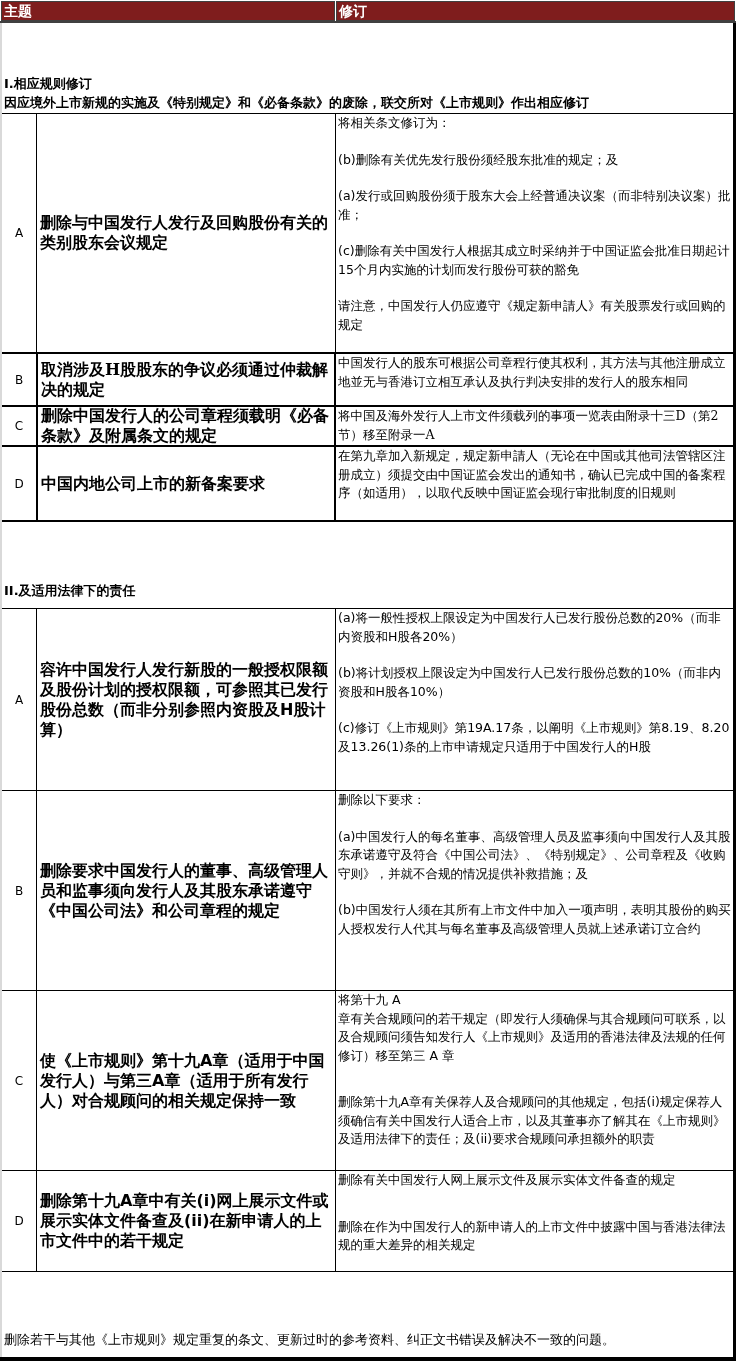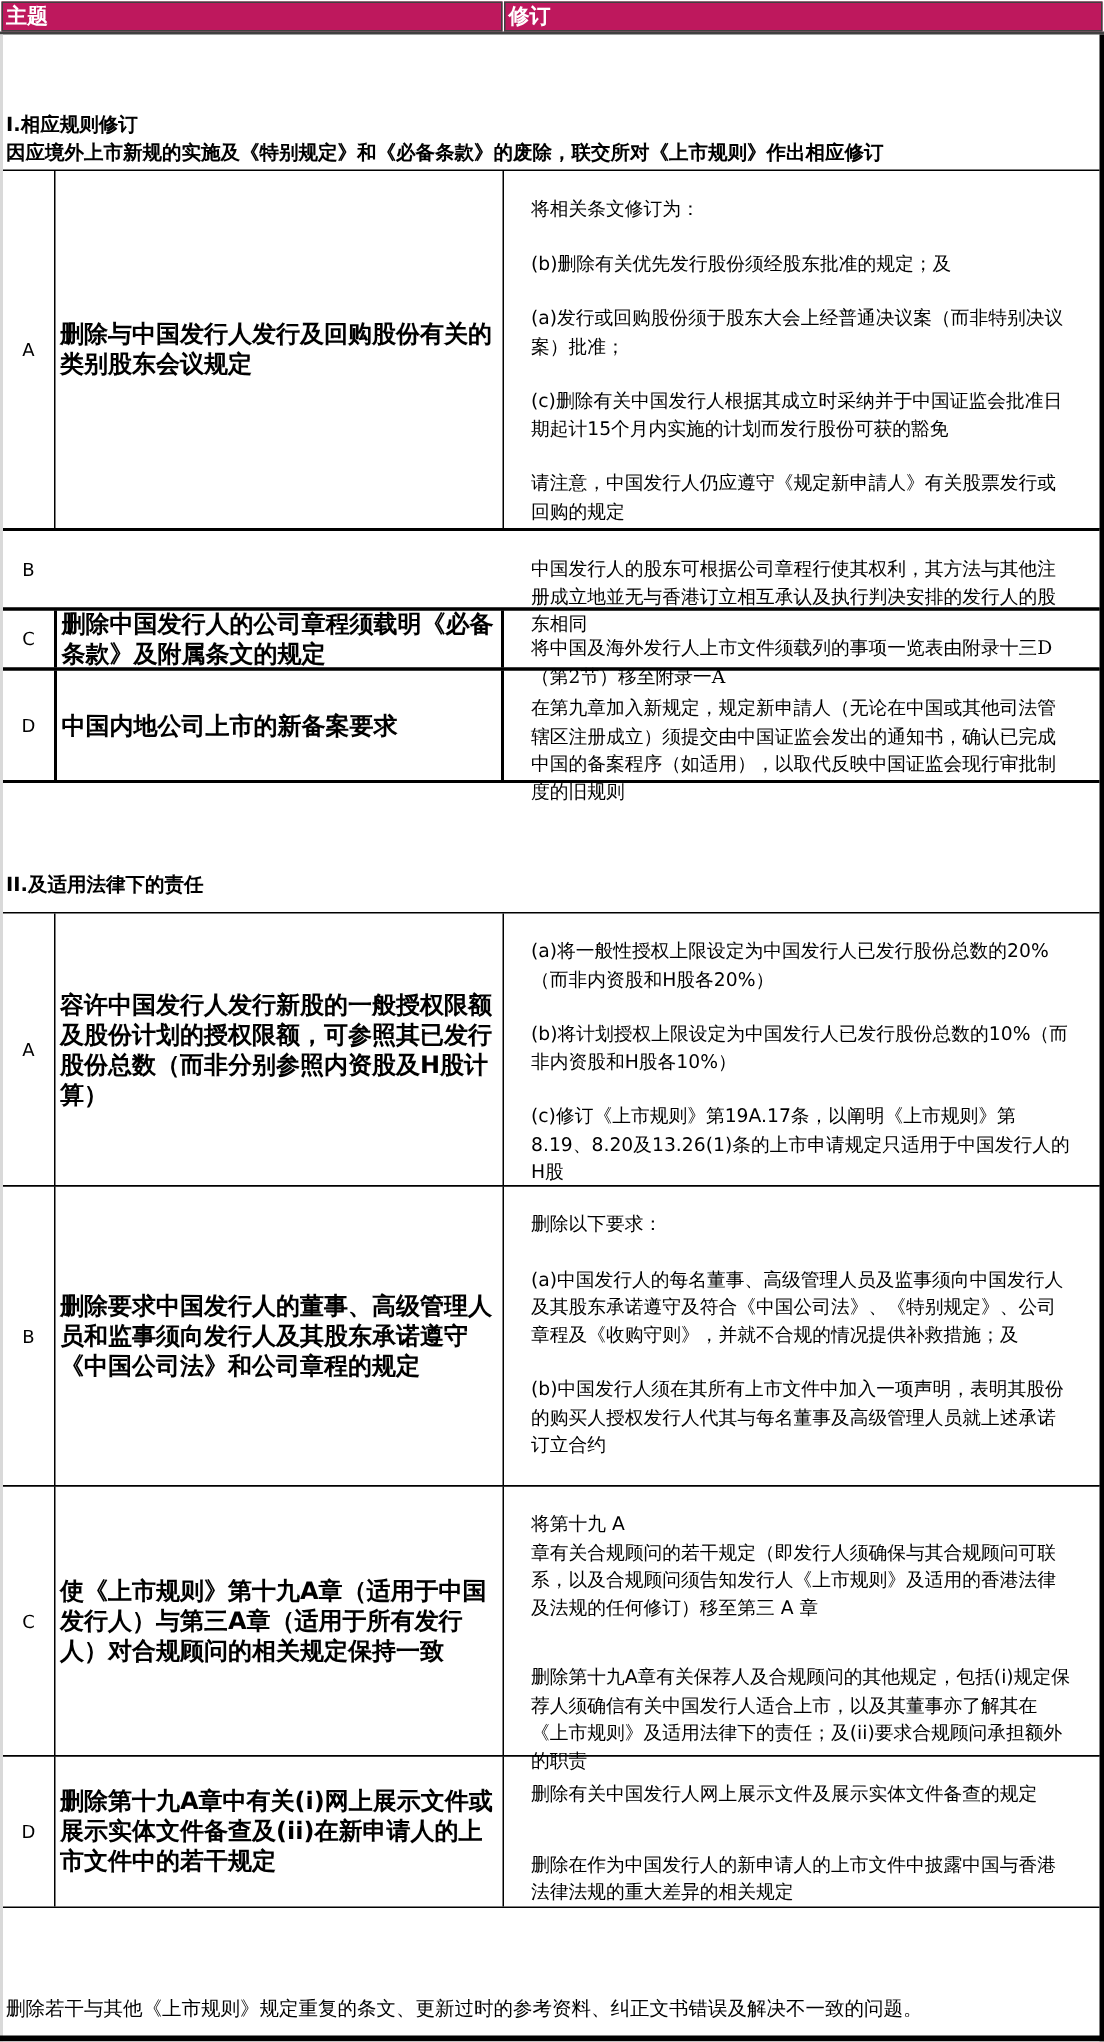--- a/index.html
+++ b/index.html
@@ -1,19 +1,19 @@
 <!DOCTYPE html>
 <html><head>
 <meta charset="utf-8">
 <style>
   html, body { margin: 0; padding: 0; background: #ffffff; }
   body { width: 736px; height: 1361px; overflow: hidden; position: relative;
          font-family: "DejaVu Sans", "Liberation Sans", sans-serif; color: #000; }
   .page { position: absolute; left: 0; top: 0; width: 736px; height: 1361px; }
-  .hdr { position: absolute; top: 1px; height: 20px; background: #be185d;
+  .hdr { position: absolute; top: 1px; height: 20px; background: #7f1d1d;
          border: 1px solid #404040; box-sizing: border-box; color: #ffffff;
          font-size: 14px; line-height: 18px; padding-left: 2px; font-weight: bold; }
   .hdr.c1 { left: 1px; width: 334px; }
   .hdr.c2 { left: 336px; width: 399px; }
   .hdr-line { position: absolute; left: 0; top: 21px; width: 736px; height: 2px; background: #404040; }
   .left-strip { position: absolute; left: 0; top: 23px; width: 2px; height: 1338px; background: #d9d9d9; }
   .right-border { position: absolute; right: 0; top: 23px; width: 3px; height: 1338px; background: #000; }
   .bottom-border { position: absolute; left: 0; top: 1357px; width: 736px; height: 4px; background: #000; }
 
   .section { position: absolute; left: 2px; width: 731px; box-sizing: border-box;
@@ -29,21 +29,21 @@
               display: flex; align-items: center; justify-content: center; font-size: 12px; }
   .row .subj { position: absolute; left: 34px; top: 0; bottom: 0; width: 300px;
                border-left: 1px solid #000; border-right: 1px solid #000;
                box-sizing: border-box; padding: 0 3px;
                display: flex; align-items: center; font-size: 16px; line-height: 20px; font-weight: bold; }
   .row .rev { position: absolute; left: 334px; top: 0; bottom: 0; right: 0;
               box-sizing: border-box; padding: 0 2px; font-size: 12.5px; line-height: 18.5px; }
   .row.boxed .subj { border-left-width: 2px; border-right-width: 2px; }
   .row.boxed { border-top-width: 2px; border-bottom-width: 2px; }
   .row.serif .subj, .row.serif .rev { font-family: "DejaVu Serif", "Liberation Serif", serif; }
-  .rev p { margin: 16px; white-space: pre-wrap; }
+  .rev p { margin: 0; white-space: pre-wrap; }
   .rev p.gap { margin-top: 18px; }
   .rev p.gap2 { margin-top: 28px; }
 </style>
 </head>
 <body>
 
 <div class="page">
 
   <div class="hdr c1">主题</div>
   <div class="hdr c2">修订</div>
@@ -62,20 +62,21 @@
       <p>将相关条文修订为：</p>
       <p class="gap">(b)删除有关优先发行股份须经股东批准的规定；及</p>
       <p class="gap">(a)发行或回购股份须于股东大会上经普通决议案（而非特别决议案）批准；</p>
       <p class="gap">(c)删除有关中国发行人根据其成立时采纳并于中国证监会批准日期起计15个月内实施的计划而发行股份可获的豁免</p>
       <p class="gap">请注意，中国发行人仍应遵守《规定新申請人》有关股票发行或回购的规定</p>
     </div>
   </div>
 
   <div class="row boxed serif" style="top:352px;height:55px;">
     <div class="lbl">B</div>
+    <div class="subj">取消涉及H股股东的争议必须通过仲裁解决的规定</div>
     <div class="rev">
       <p>中国发行人的股东可根据公司章程行使其权利，其方法与其他注册成立地並无与香港订立相互承认及执行判决安排的发行人的股东相同</p>
     </div>
   </div>
 
   <div class="row boxed serif" style="top:405px;height:42px;">
     <div class="lbl">C</div>
     <div class="subj">删除中国发行人的公司章程须载明《必备条款》及附属条文的规定</div>
     <div class="rev">
       <p>将中国及海外发行人上市文件须载列的事项一览表由附录十三D（第2节）移至附录一A</p>

